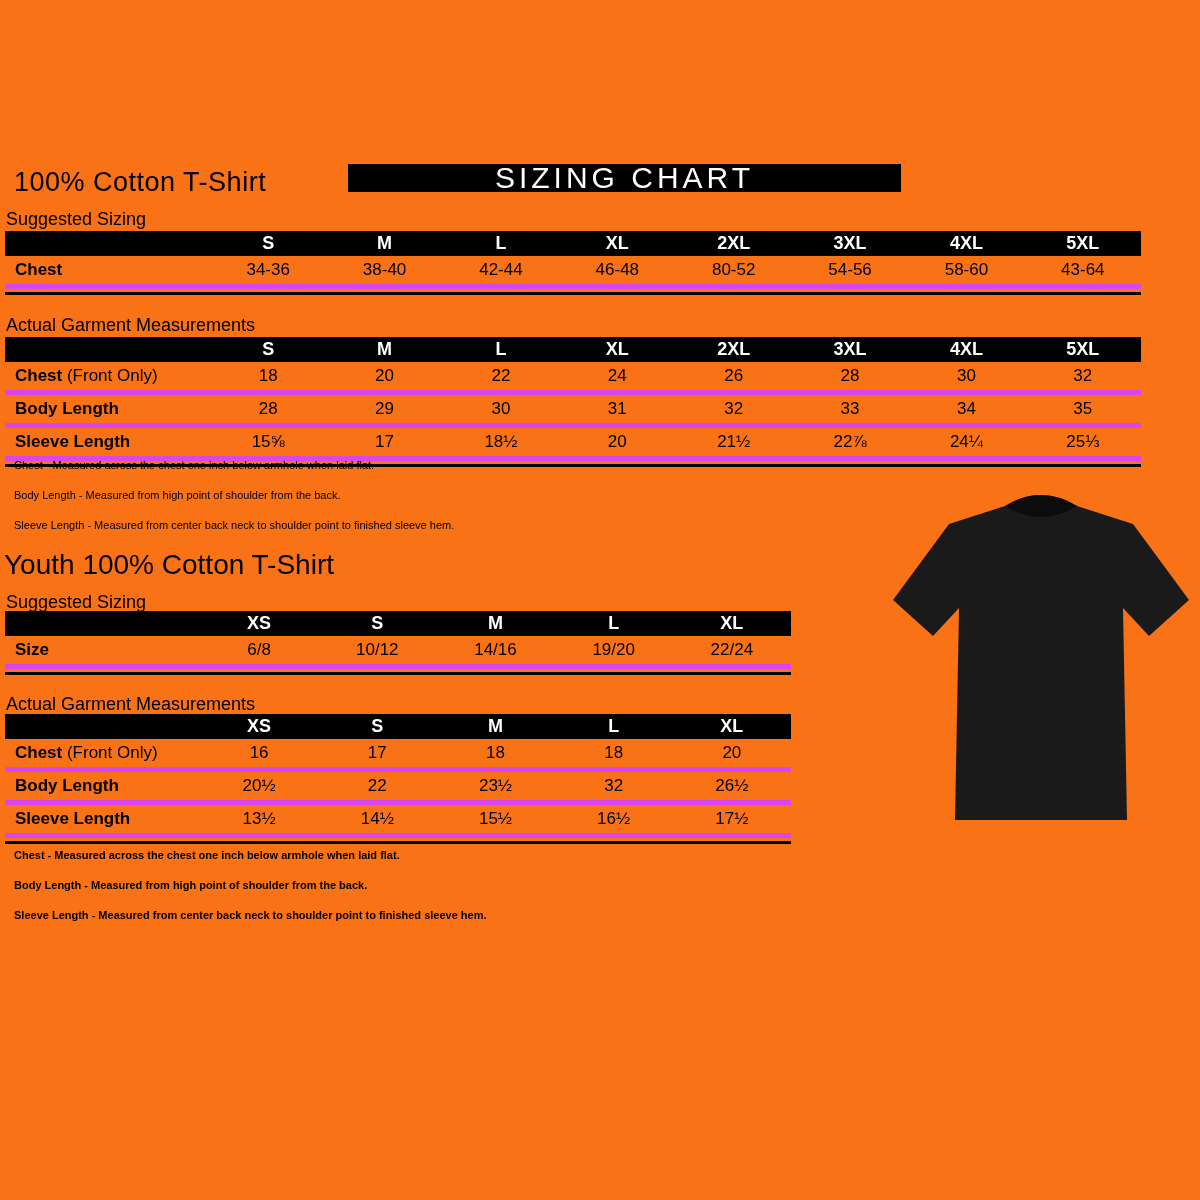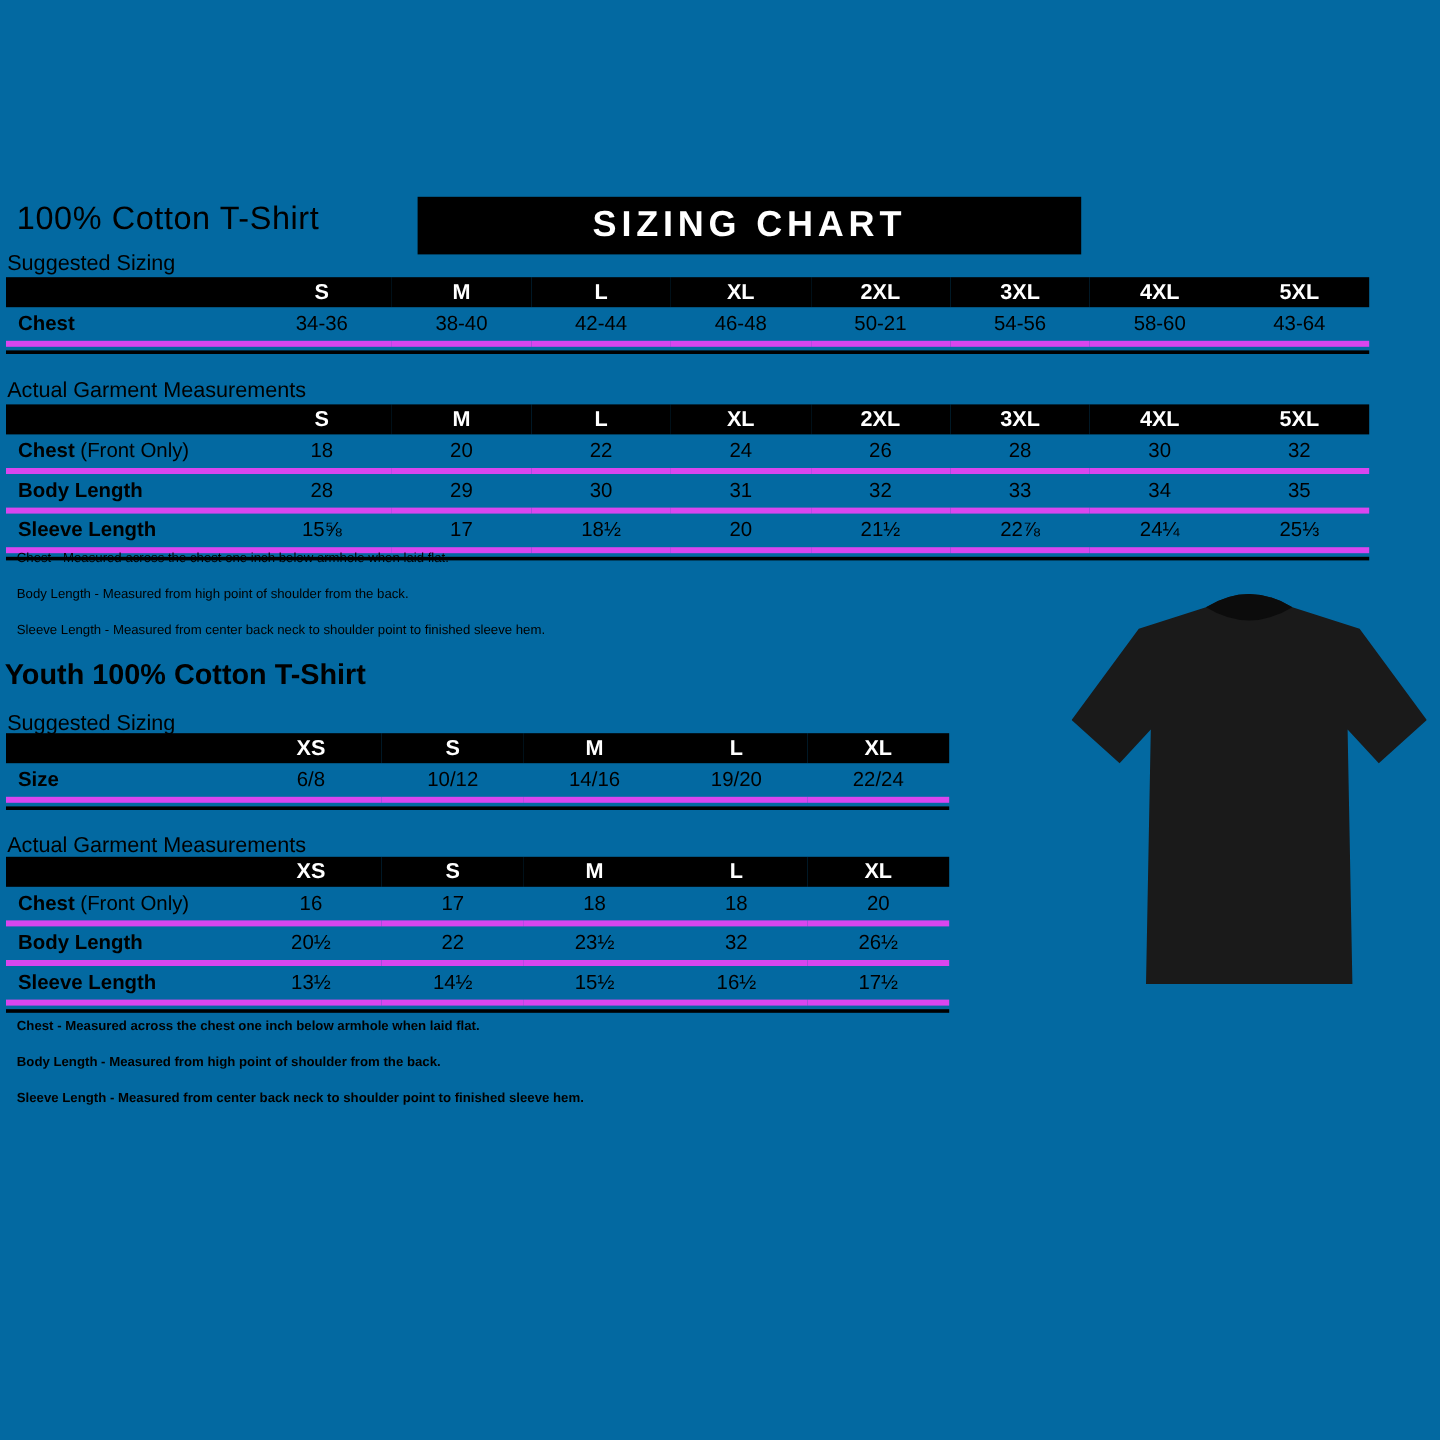--- a/index.html
+++ b/index.html
@@ -1,23 +1,23 @@
 <!DOCTYPE html>
 <html><head>
 <meta charset="utf-8">
 <style>
   html,body{margin:0;padding:0;background:#fff}
-  .page{position:relative;width:1200px;height:1200px;background:#0369a1;
+  .page{position:relative;width:1200px;height:1200px;background:#f97316;
         font-family:"Liberation Sans",sans-serif;color:#000;overflow:hidden}
 
   .adult-title{position:absolute;left:14px;top:167px;font-size:27px;font-weight:400;letter-spacing:.5px}
-  .youth-title{position:absolute;left:4px;top:549px;font-size:24px;font-weight:bold}
-
-  .banner{position:absolute;left:348px;top:164px;width:553px;height:48px;background:#000;color:#fff;
-          display:flex;align-items:center;justify-content:center;font-size:30px;font-weight:bold;letter-spacing:4px}
+  .youth-title{position:absolute;left:4px;top:549px;font-size:28px;font-weight:normal}
+
+  .banner{position:absolute;left:348px;top:164px;width:553px;height:28px;background:#000;color:#fff;
+          display:flex;align-items:center;justify-content:center;font-size:30px;font-weight:normal;letter-spacing:4px}
 
   .section-label{position:absolute;font-size:18px}
   .sl-adult-suggested{left:6px;top:209px}
   .sl-adult-actual{left:6px;top:315px}
   .sl-youth-suggested{left:6px;top:592px}
   .sl-youth-actual{left:6px;top:694px}
 
   .tbl-wrap{position:absolute;padding-bottom:3px;border-bottom:3px solid #000}
   .w-adult-suggested{left:5px;top:231px;width:1136px}
   .w-adult-actual{left:5px;top:337px;width:1136px}
@@ -73,21 +73,21 @@
             <th>5XL</th>
           </tr>
         </thead>
         <tbody>
           <tr>
             <td class="lbl"><span class="row-label-main">Chest</span></td>
             <td>34-36</td>
             <td>38-40</td>
             <td>42-44</td>
             <td>46-48</td>
-            <td>50-21</td>
+            <td>80-52</td>
             <td>54-56</td>
             <td>58-60</td>
             <td>43-64</td>
           </tr>
         </tbody>
       </table>
     </div>
 
   <div class="section-label sl-adult-actual">Actual Garment Measurements</div>
   <div class="tbl-wrap adult w-adult-actual">

